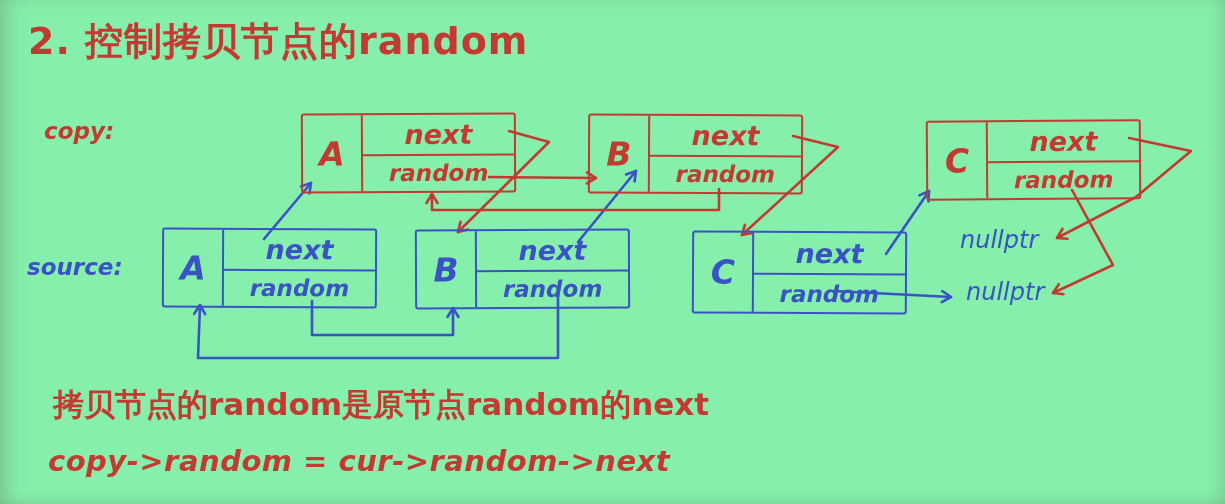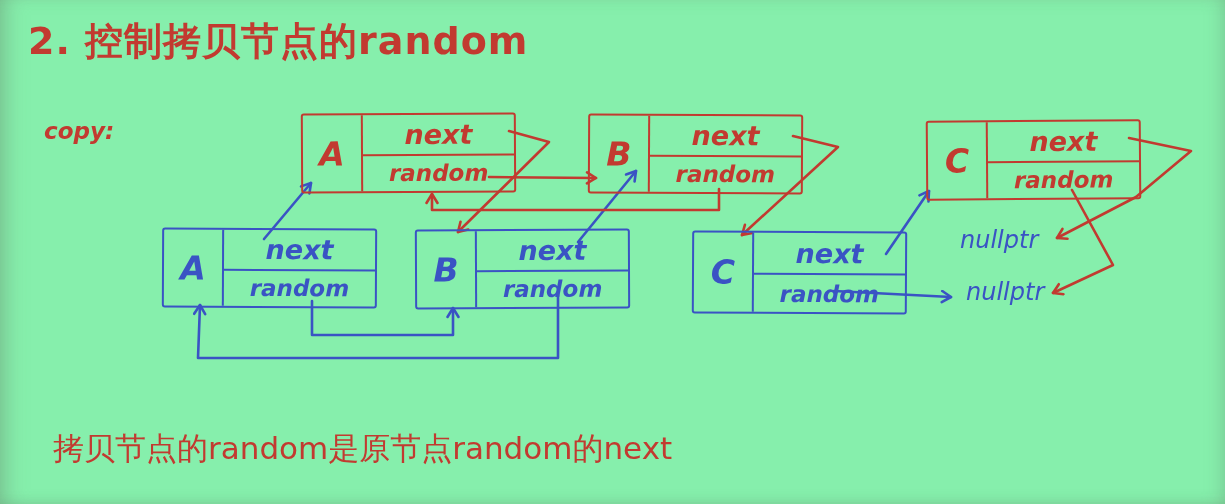--- a/index.html
+++ b/index.html
@@ -47,21 +47,21 @@
     display:flex;align-items:center;justify-content:center;
     font-weight:bold;font-style:italic;
   }
   .node .next{flex:1.05;border-bottom:2.5px solid currentColor;font-size:27px;}
   .node .random{flex:.95;font-size:23px;}
 
   .nullptr{font-size:24px;font-weight:normal;white-space:nowrap;}
   .n1{left:960px;top:226px;}
   .n2{left:966px;top:278px;}
 
-  .note{font-weight:normal;white-space:nowrap;margin-top:44px;}
+  .note{font-weight:bold;white-space:nowrap;}
   .note1{left:53px;top:384px;font-size:31px;}
   .note2{left:48px;top:444px;font-size:29px;font-style:italic;letter-spacing:.5px;}
 
   svg.arrows{position:absolute;left:0;top:0;pointer-events:none;}
   svg.arrows path{fill:none;stroke-width:2.6;stroke-linecap:round;stroke-linejoin:round;}
   svg.arrows .r{stroke:#c23a30;}
   svg.arrows .b{stroke:#3a53c4;}
 </style>
 </head>
 <body>
@@ -91,20 +91,21 @@
     <path class="r" d="M1129,138 L1191,151 L1136,197 L1057,238" marker-end="url(#ar)"></path>
 
     <path class="r" d="M489,177 L596,178" marker-end="url(#ar)"></path>
     <path class="r" d="M719,189 L719,210 L432,210 L432,194" marker-end="url(#ar)"></path>
     <path class="r" d="M1072,190 L1113,265 L1053,293" marker-end="url(#ar)"></path>
   </svg>
 
   <div class="abs title red">2. 控制拷贝节点的random</div>
 
   <div class="abs row-label hand red copy-label">copy:</div>
+  <div class="abs row-label hand blue source-label">source:</div>
 
   <div class="node red" style="left:301px;top:113px;transform:rotate(-0.3deg);">
     <div class="val">A</div>
     <div class="fields">
       <div class="fcell next">next</div>
       <div class="fcell random">random</div>
     </div>
   </div>
   <div class="node red" style="left:588px;top:114px;transform:rotate(0.3deg);">
     <div class="val">B</div>
@@ -140,14 +141,15 @@
     <div class="fields">
       <div class="fcell next">next</div>
       <div class="fcell random">random</div>
     </div>
   </div>
 
   <div class="abs nullptr hand blue n1">nullptr</div>
   <div class="abs nullptr hand blue n2">nullptr</div>
 
   <div class="abs note note1 red">拷贝节点的random是原节点random的next</div>
+  <div class="abs note note2 red">copy-&gt;random = cur-&gt;random-&gt;next</div>
 
 </div>
 
 </body></html>

